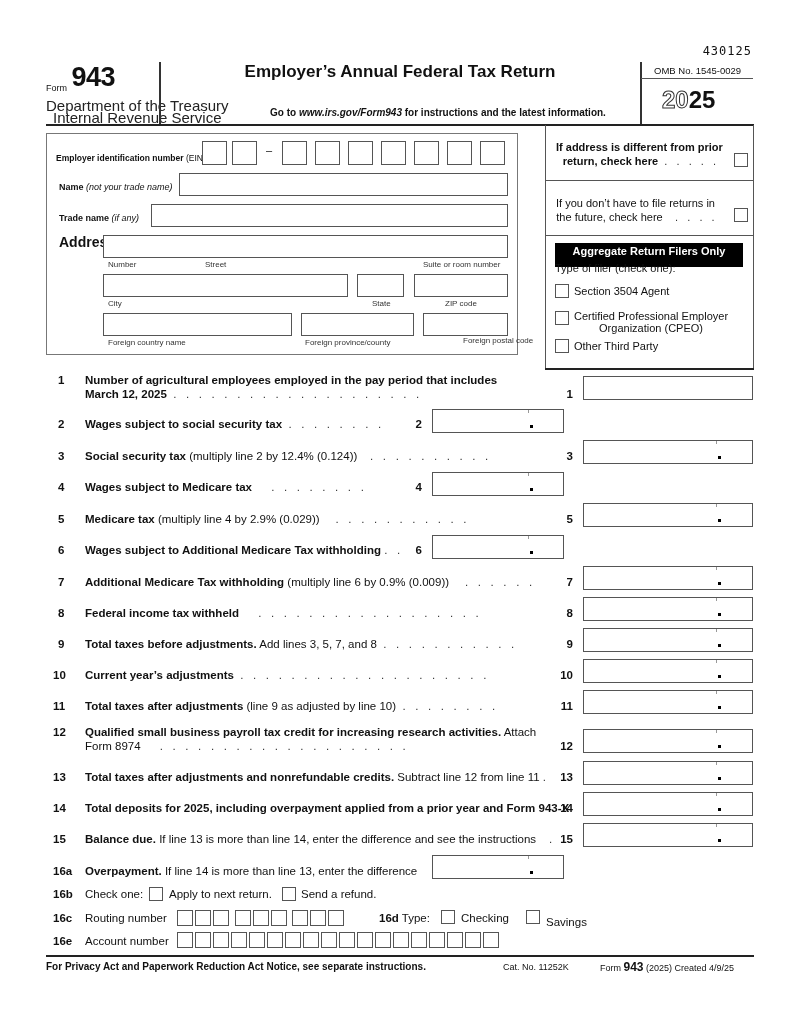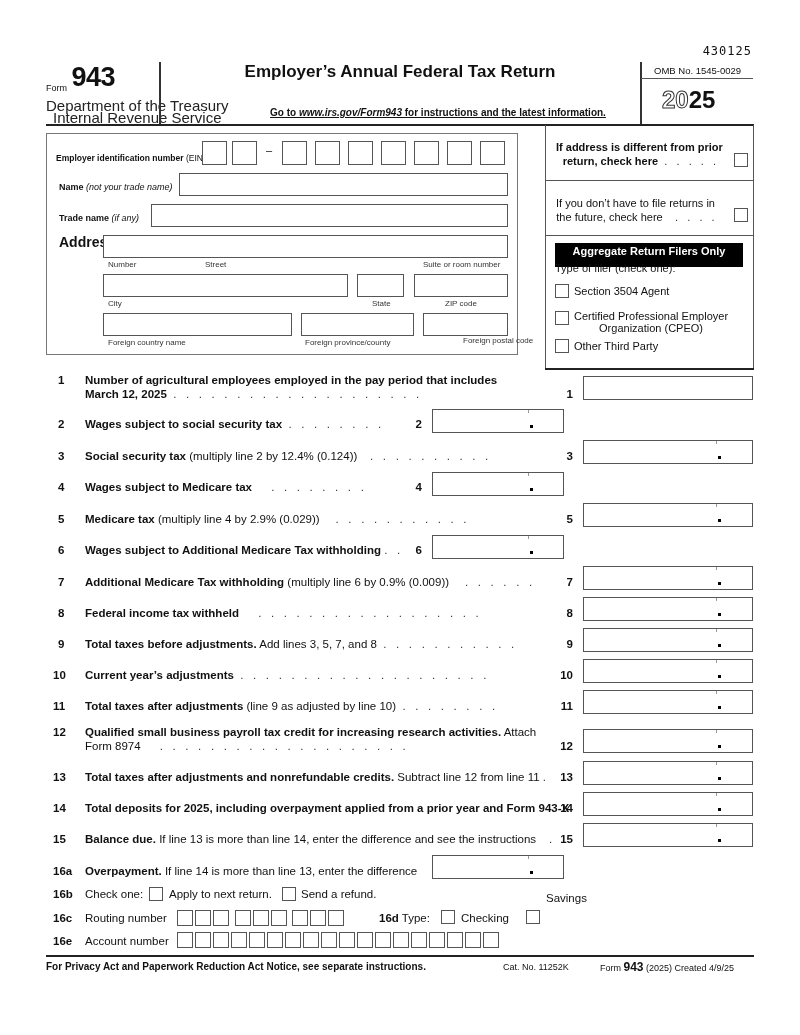--- a/index.html
+++ b/index.html
@@ -31,21 +31,21 @@
   </div>
   <div class="abs" style="left:46px;top:100px;font-size:15px;line-height:11.5px;color:#222;">
     <div>Department of the Treasury</div>
     <div>Internal Revenue Service</div>
   </div>
   <div class="vline" style="left:159px;top:62px;height:62px;"></div>
 
   <div class="abs" style="left:160px;top:62px;width:480px;text-align:center;">
     <div style="font-size:17px;font-weight:bold;line-height:19px;">Employer’s Annual Federal Tax Return</div>
   </div>
-  <div class="abs" style="left:160px;top:107px;width:556px;text-align:center;font-size:10px;font-weight:bold;text-decoration:underline;">
+  <div class="abs" style="left:160px;top:107px;width:556px;text-align:center;font-size:10px;font-weight:bold;">
     <span>Go to </span><i>www.irs.gov/Form943</i><span> for instructions and the latest information.</span>
   </div>
 
   <div class="abs" style="left:660px;top:44px;width:92px;text-align:right;font-family:'DejaVu Sans Mono',monospace;font-size:12px;letter-spacing:1px;">430125</div>
   <div class="vline" style="left:640px;top:62px;height:62px;"></div>
   <div class="abs" style="left:654px;top:65px;font-size:9.5px;">OMB No. 1545-0029</div>
   <div class="abs" style="left:641px;top:78px;width:112px;height:1px;background:#555;"></div>
   <div class="abs" style="left:662px;top:86px;font-size:24px;font-weight:bold;">
     <span style="color:#fff;-webkit-text-stroke:1px #333;">20</span><span>25</span>
   </div>
@@ -274,21 +274,21 @@
   <div class="dig" style="left:253px;top:910px;"></div>
   <div class="dig" style="left:271px;top:910px;"></div>
   <div class="dig" style="left:292px;top:910px;"></div>
   <div class="dig" style="left:310px;top:910px;"></div>
   <div class="dig" style="left:328px;top:910px;"></div>
 </div>
 <div class="ltext" style="left:379px;top:912px;"><b>16d</b><span> Type:</span></div>
 <div class="chk" style="left:441px;top:910px;"></div>
 <div class="ltext" style="left:461px;top:912px;">Checking</div>
 <div class="chk" style="left:526px;top:910px;"></div>
-<div class="ltext" style="left:546px;top:892px;">Savings</div>
+<div class="ltext" style="left:546px;top:916px;">Savings</div>
 
 <div class="lnum" style="left:53px;top:935px;">16e</div>
 <div class="ltext" style="left:85px;top:935px;">Account number</div>
 <div>
   <div class="dig" style="left:177px;top:932px;"></div>
   <div class="dig" style="left:195px;top:932px;"></div>
   <div class="dig" style="left:213px;top:932px;"></div>
   <div class="dig" style="left:231px;top:932px;"></div>
   <div class="dig" style="left:249px;top:932px;"></div>
   <div class="dig" style="left:267px;top:932px;"></div>

